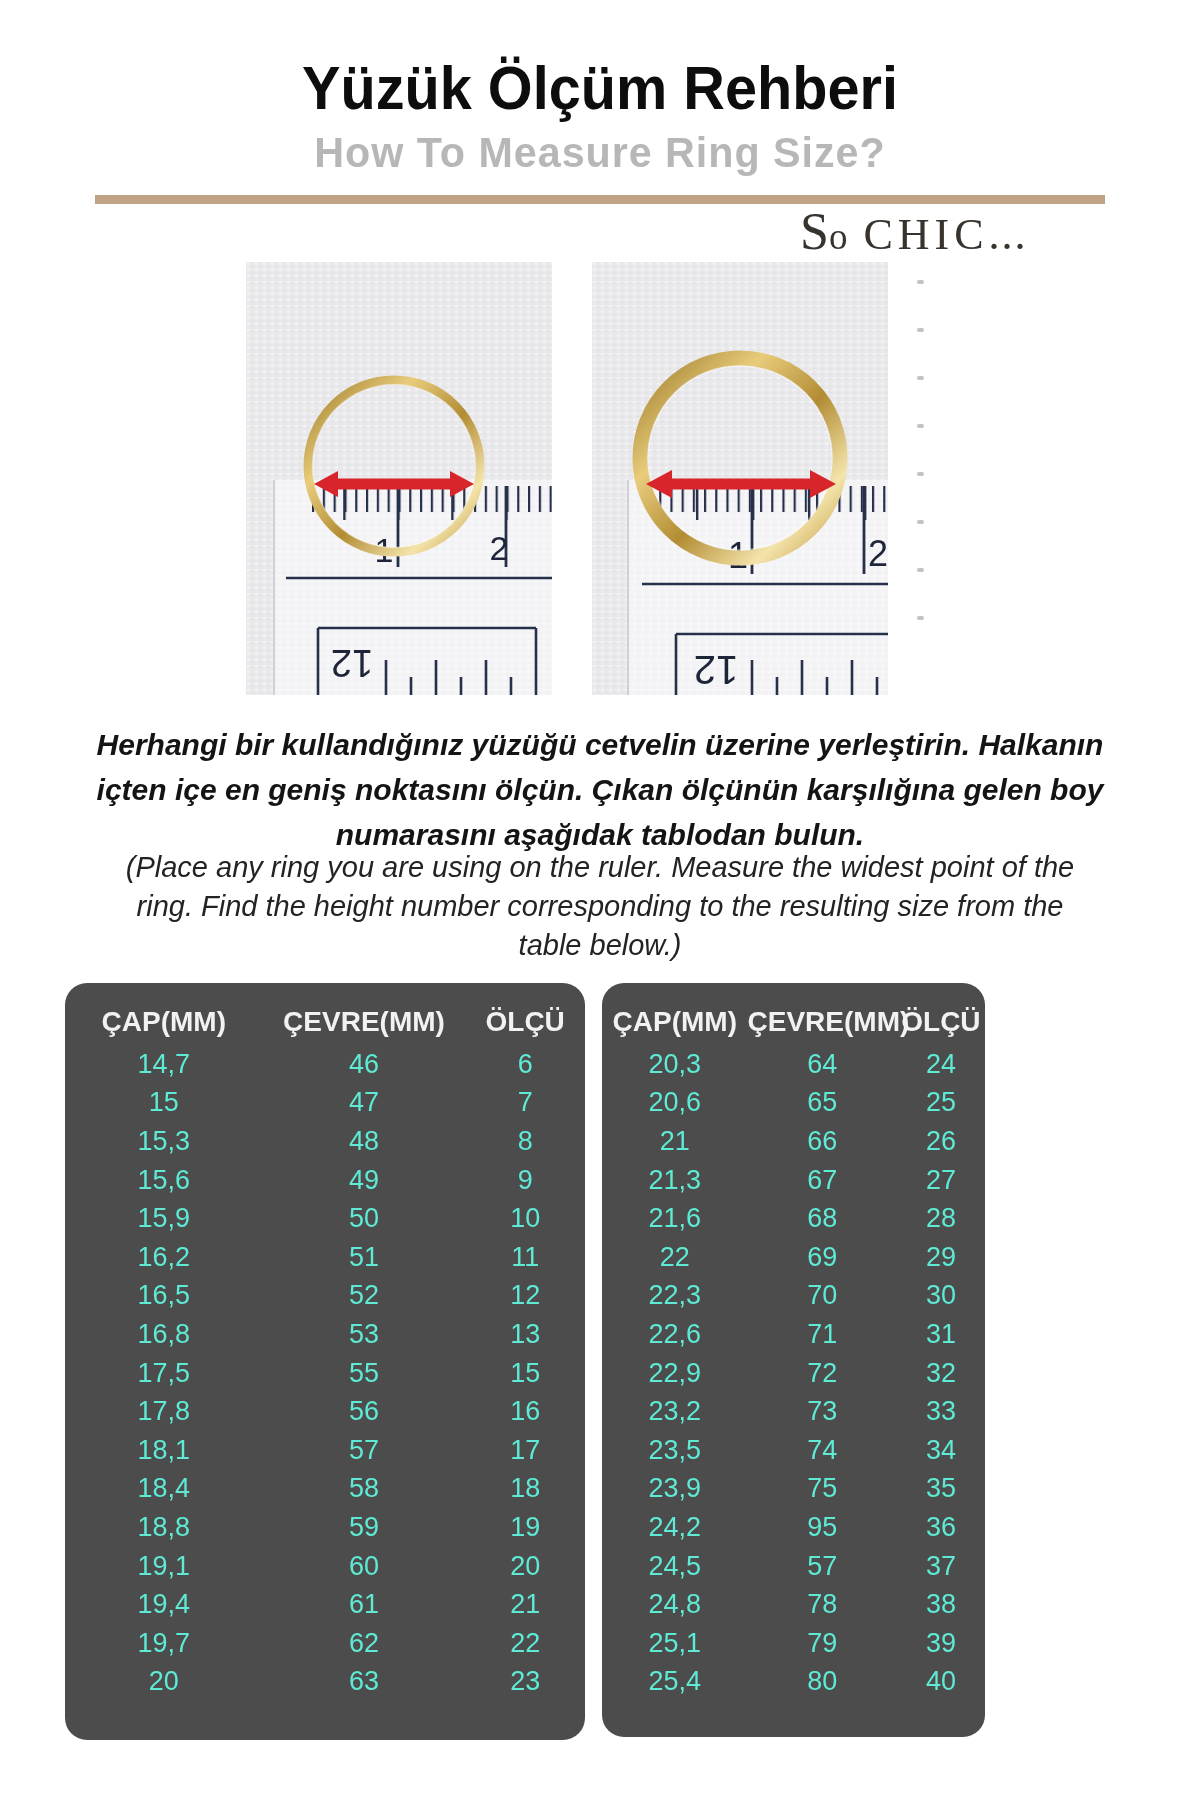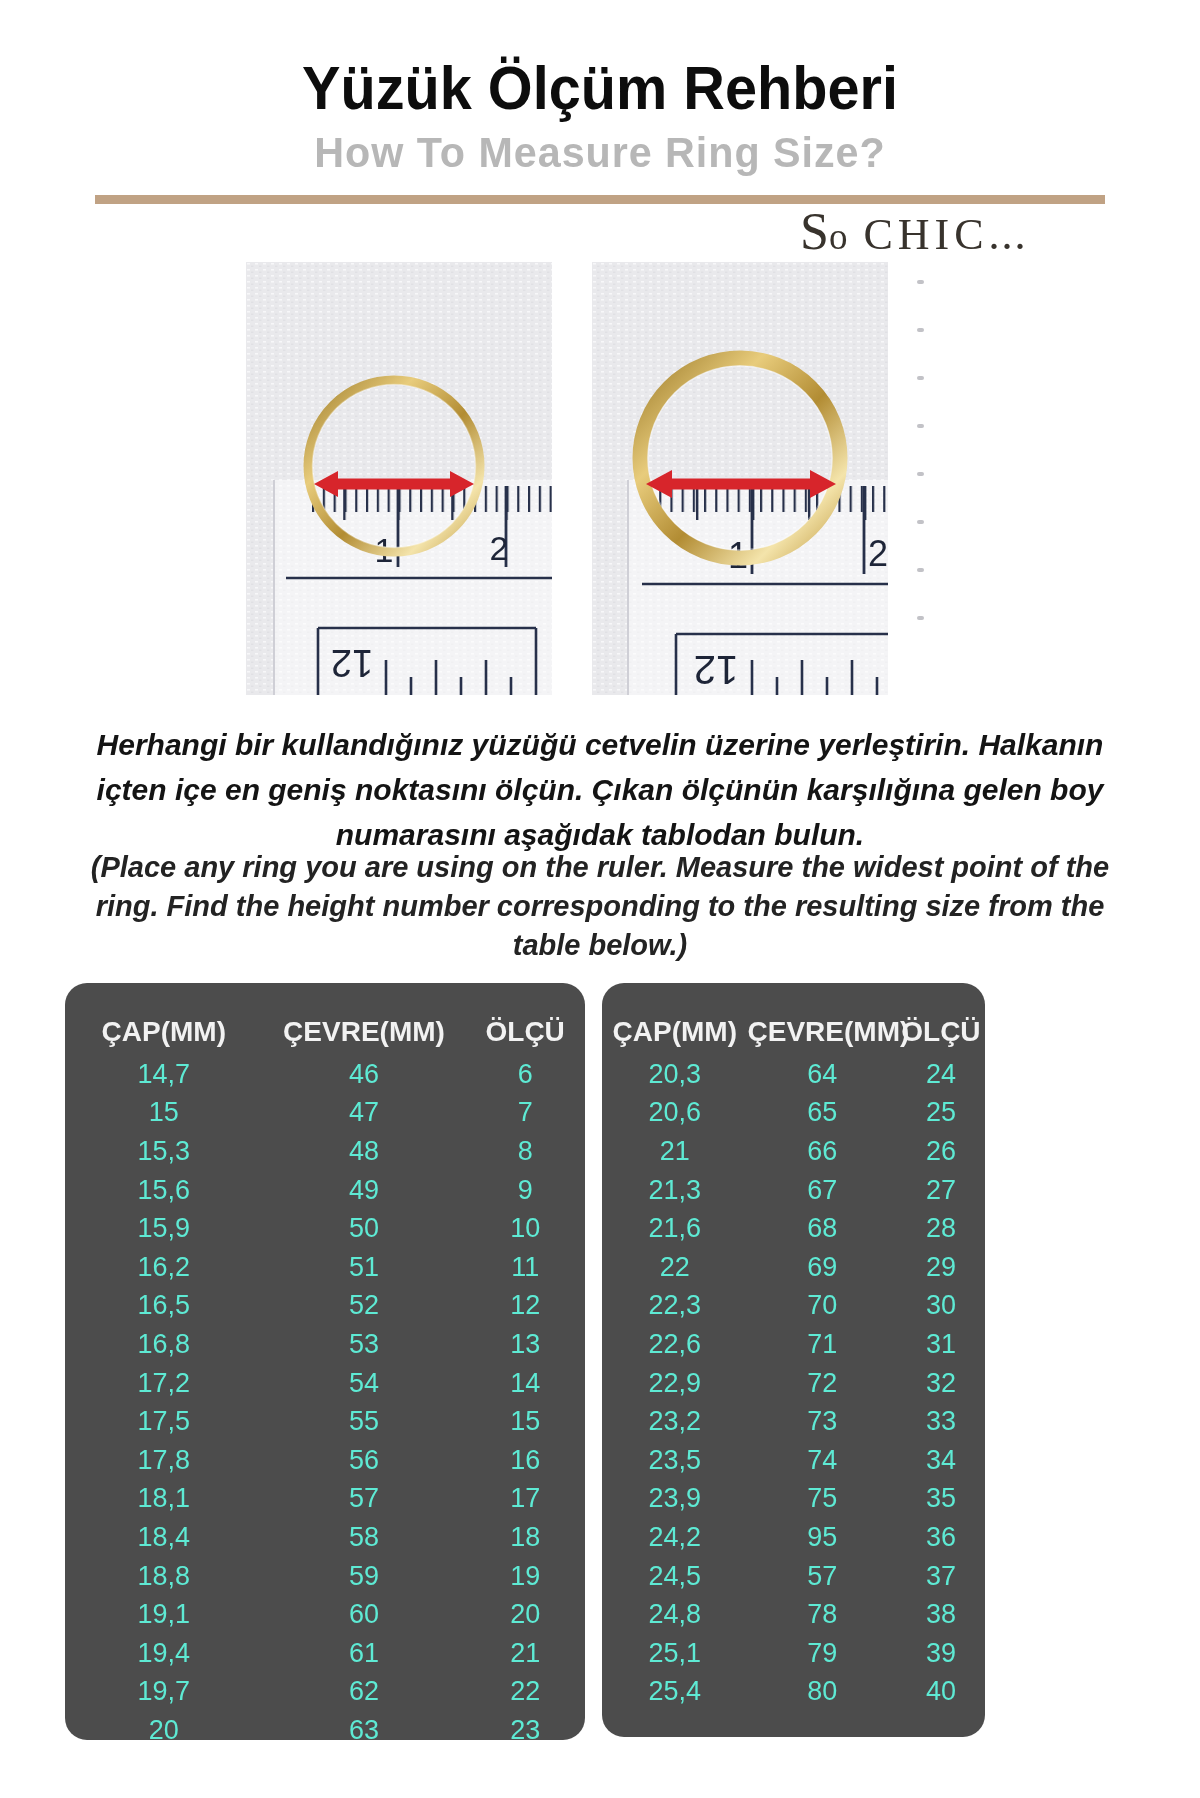--- a/index.html
+++ b/index.html
@@ -30,27 +30,27 @@
   .photo2{left:592px;width:296px;}
 
   
   .dot-col{position:absolute;left:917px;top:280px;}
   .dash{width:7px;height:4px;border-radius:2px;background:#c2c2c7;margin-bottom:44px;}
 
   
   .tr-text{position:absolute;top:722px;left:60px;width:1080px;text-align:center;
            font-size:30px;font-weight:700;color:#141414;line-height:45px;font-style:italic;}
   .en-text{position:absolute;top:848px;left:60px;width:1080px;text-align:center;
-           font-size:29px;font-style:italic;color:#232323;line-height:39px;font-weight:bold;}
+           font-size:29px;font-style:italic;color:#232323;line-height:39px;}
 
   
   .size-table{position:absolute;top:983px;background:#4c4c4c;border-radius:22px;overflow:hidden;}
   .size-table.left{left:65px;width:520px;height:757px;}
   .size-table.right{left:602px;width:383px;height:754px;}
-  .t-head{display:flex;padding-top:26px;height:46px;align-items:center;
+  .t-head{display:flex;padding-top:16px;height:46px;align-items:center;
           font-weight:700;font-size:28px;color:#f2f2f2;}
   .t-row{display:flex;height:38.6px;align-items:center;font-size:27px;color:#5eead4;}
   .t-cell,.t-hcell{text-align:center;}
   .c1{width:38%;}
   .c2{width:39%;}
   .c3{width:23%;}
 </style>
 </head>
 <body>
 
@@ -225,25 +225,20 @@
           <span class="t-cell c1">16,5</span>
           <span class="t-cell c2">52</span>
           <span class="t-cell c3">12</span>
         </div>
         <div class="t-row">
           <span class="t-cell c1">16,8</span>
           <span class="t-cell c2">53</span>
           <span class="t-cell c3">13</span>
         </div>
         <div class="t-row">
-          <span class="t-cell c1">17,2</span>
-          <span class="t-cell c2">54</span>
-          <span class="t-cell c3">14</span>
-        </div>
-        <div class="t-row">
           <span class="t-cell c1">17,5</span>
           <span class="t-cell c2">55</span>
           <span class="t-cell c3">15</span>
         </div>
         <div class="t-row">
           <span class="t-cell c1">17,8</span>
           <span class="t-cell c2">56</span>
           <span class="t-cell c3">16</span>
         </div>
         <div class="t-row">

